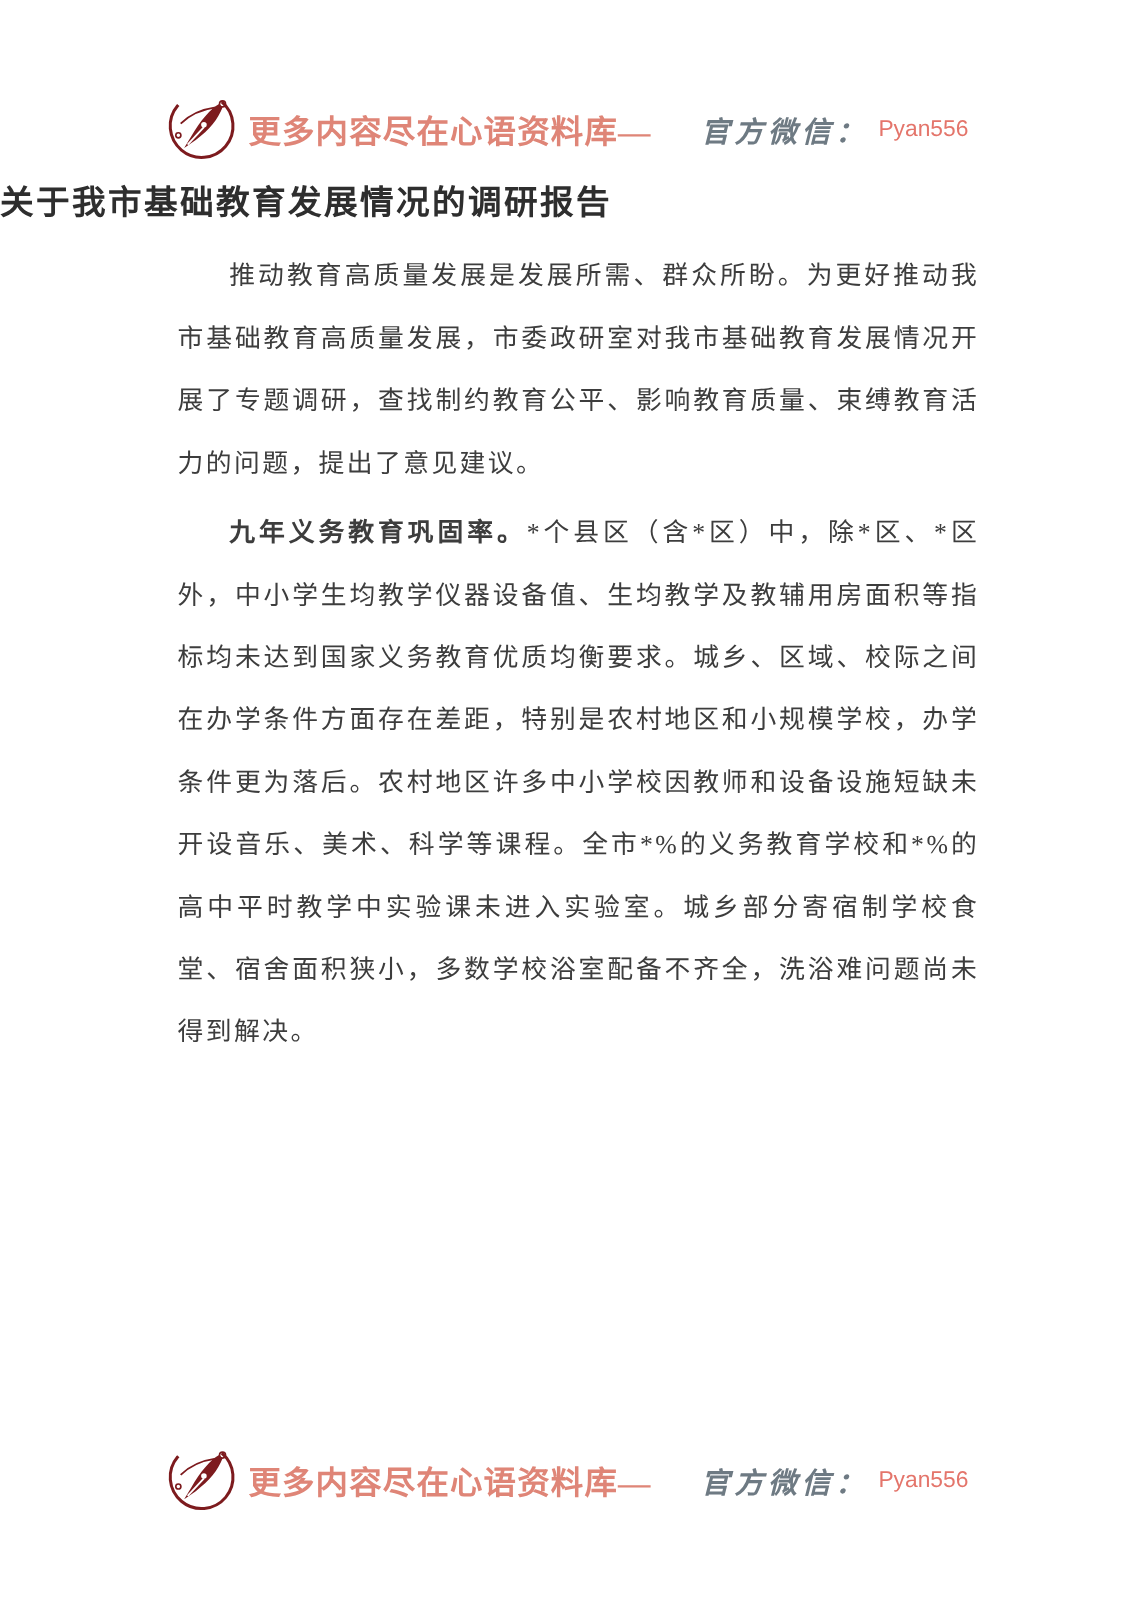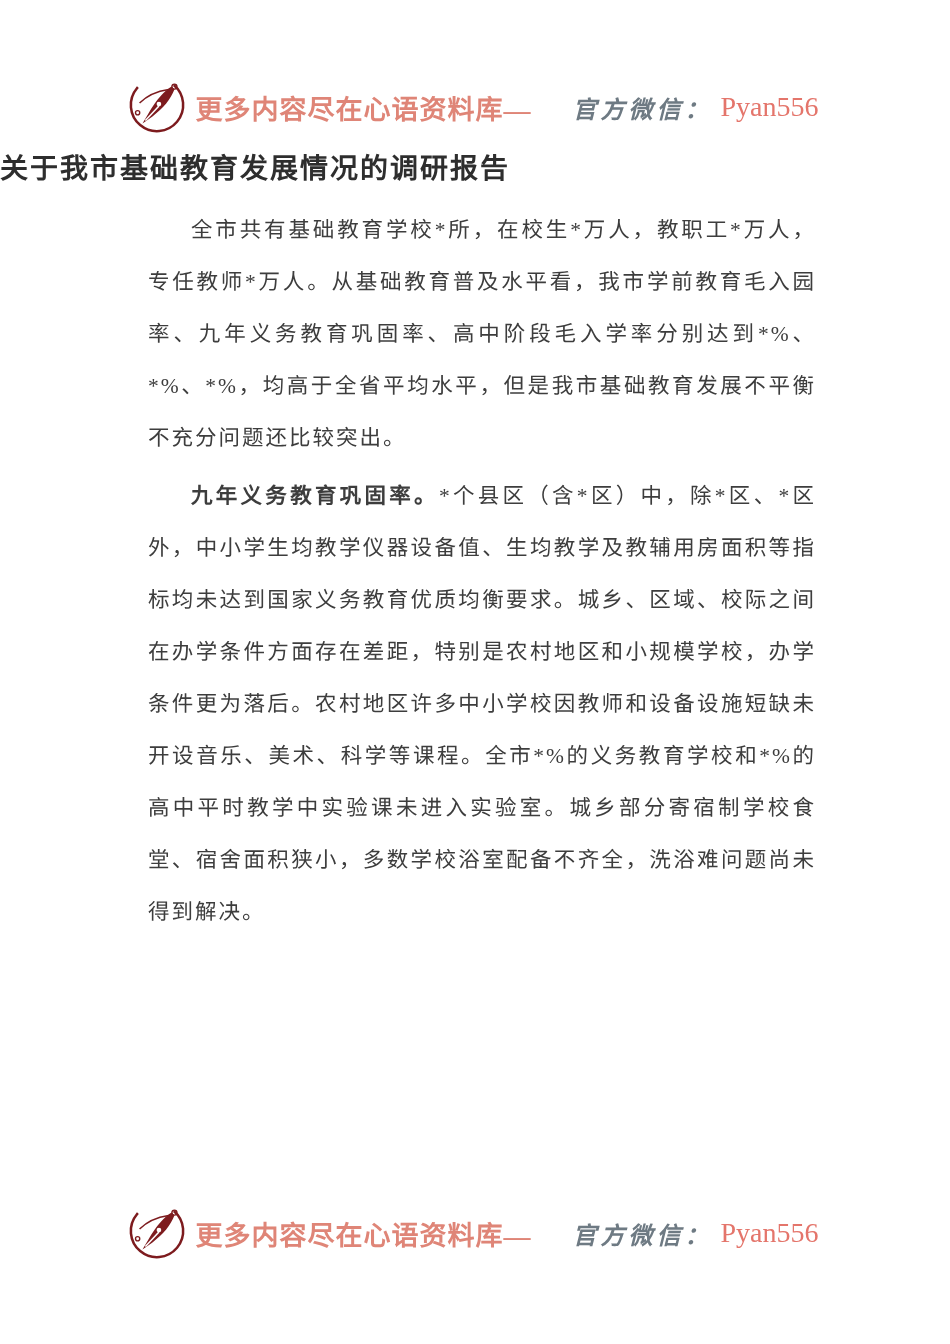--- a/index.html
+++ b/index.html
@@ -38,22 +38,22 @@
     color: var(--wm-label, #6e7a83);
     font-size: 24px;
     font-weight: bold;
     font-style: italic;
     letter-spacing: 4px;
     font-family: "DejaVu Serif", serif;
     margin-left: 33px;
   }
   .wm-id {
     color: var(--wm-id, #e4756b);
-    font-size: 28px;
-    font-family: Liberation Serif, serif;
+    font-size: 19px;
+    font-family: Liberation Sans, sans-serif;
   }
 
   
   .doc-title {
     position: absolute;
     top: 146px;
     left: 0;
     width: 100%;
     margin: 0;
     text-align: left;
@@ -111,21 +111,21 @@
       </svg>
     </span>
     <span class="wm-main">更多内容尽在心语资料库—</span>
       <span class="wm-label">官方微信：</span>
     <span class="wm-id">Pyan556</span>
   </div>
 
   <h1 class="doc-title">关于我市基础教育发展情况的调研报告</h1>
 
   <div class="content">
-    <p class="body-para">全市共有基础教育学校*所，在校生*万人，教职工*万人，专任教师*万人。从基础教育普及水平看，我市学前教育毛入园率、九年义务教育巩固率、高中阶段毛入学率分别达到*%、*%、*%，均高于全省平均水平，但是我市基础教育发展不平衡不充分问题还比较突出。</p>
+    <p class="body-para">推动教育高质量发展是发展所需、群众所盼。为更好推动我市基础教育高质量发展，市委政研室对我市基础教育发展情况开展了专题调研，查找制约教育公平、影响教育质量、束缚教育活力的问题，提出了意见建议。</p>
     <p class="body-para"><span class="lead-bold">九年义务教育巩固率。</span><span>*个县区（含*区）中，除*区、*区外，中小学生均教学仪器设备值、生均教学及教辅用房面积等指标均未达到国家义务教育优质均衡要求。城乡、区域、校际之间在办学条件方面存在差距，特别是农村地区和小规模学校，办学条件更为落后。农村地区许多中小学校因教师和设备设施短缺未开设音乐、美术、科学等课程。全市*%的义务教育学校和*%的高中平时教学中实验课未进入实验室。城乡部分寄宿制学校食堂、宿舍面积狭小，多数学校浴室配备不齐全，洗浴难问题尚未得到解决。</span></p>
   </div>
 
   <div class="watermark footer">
     <span>
       <svg class="wm-logo" viewBox="0 0 64 64" aria-hidden="true">
         <g fill="none" stroke="#7d1b1e" stroke-width="2.6">
           <circle cx="32" cy="32" r="27" stroke-dasharray="128 42" transform="rotate(-50 32 32)"></circle>
         </g>
         <circle cx="12" cy="40" r="2.2" fill="none" stroke="#7d1b1e" stroke-width="1.4"></circle>

